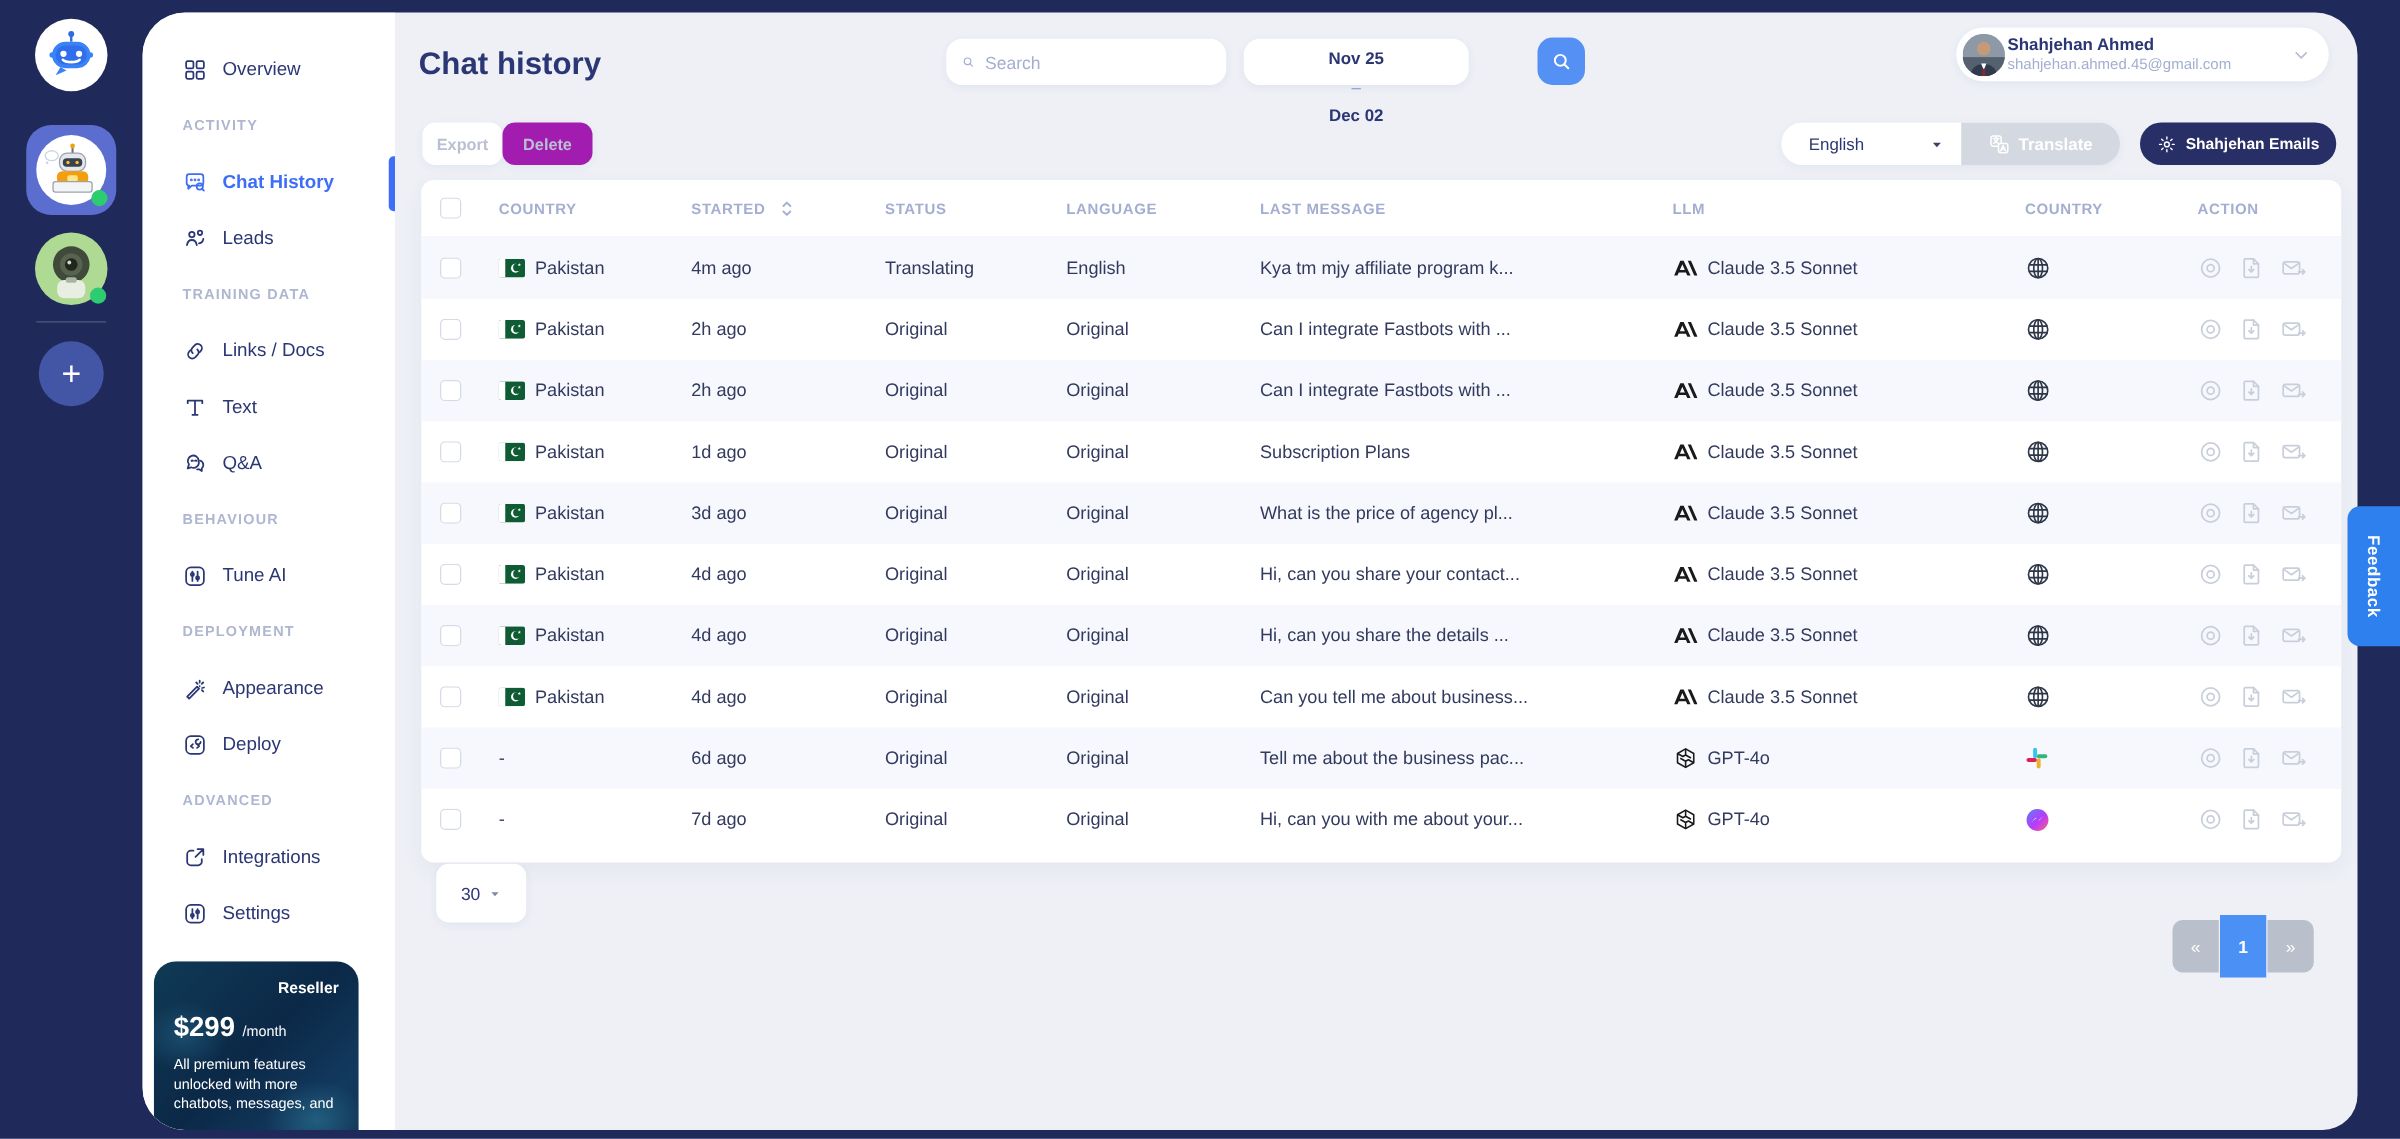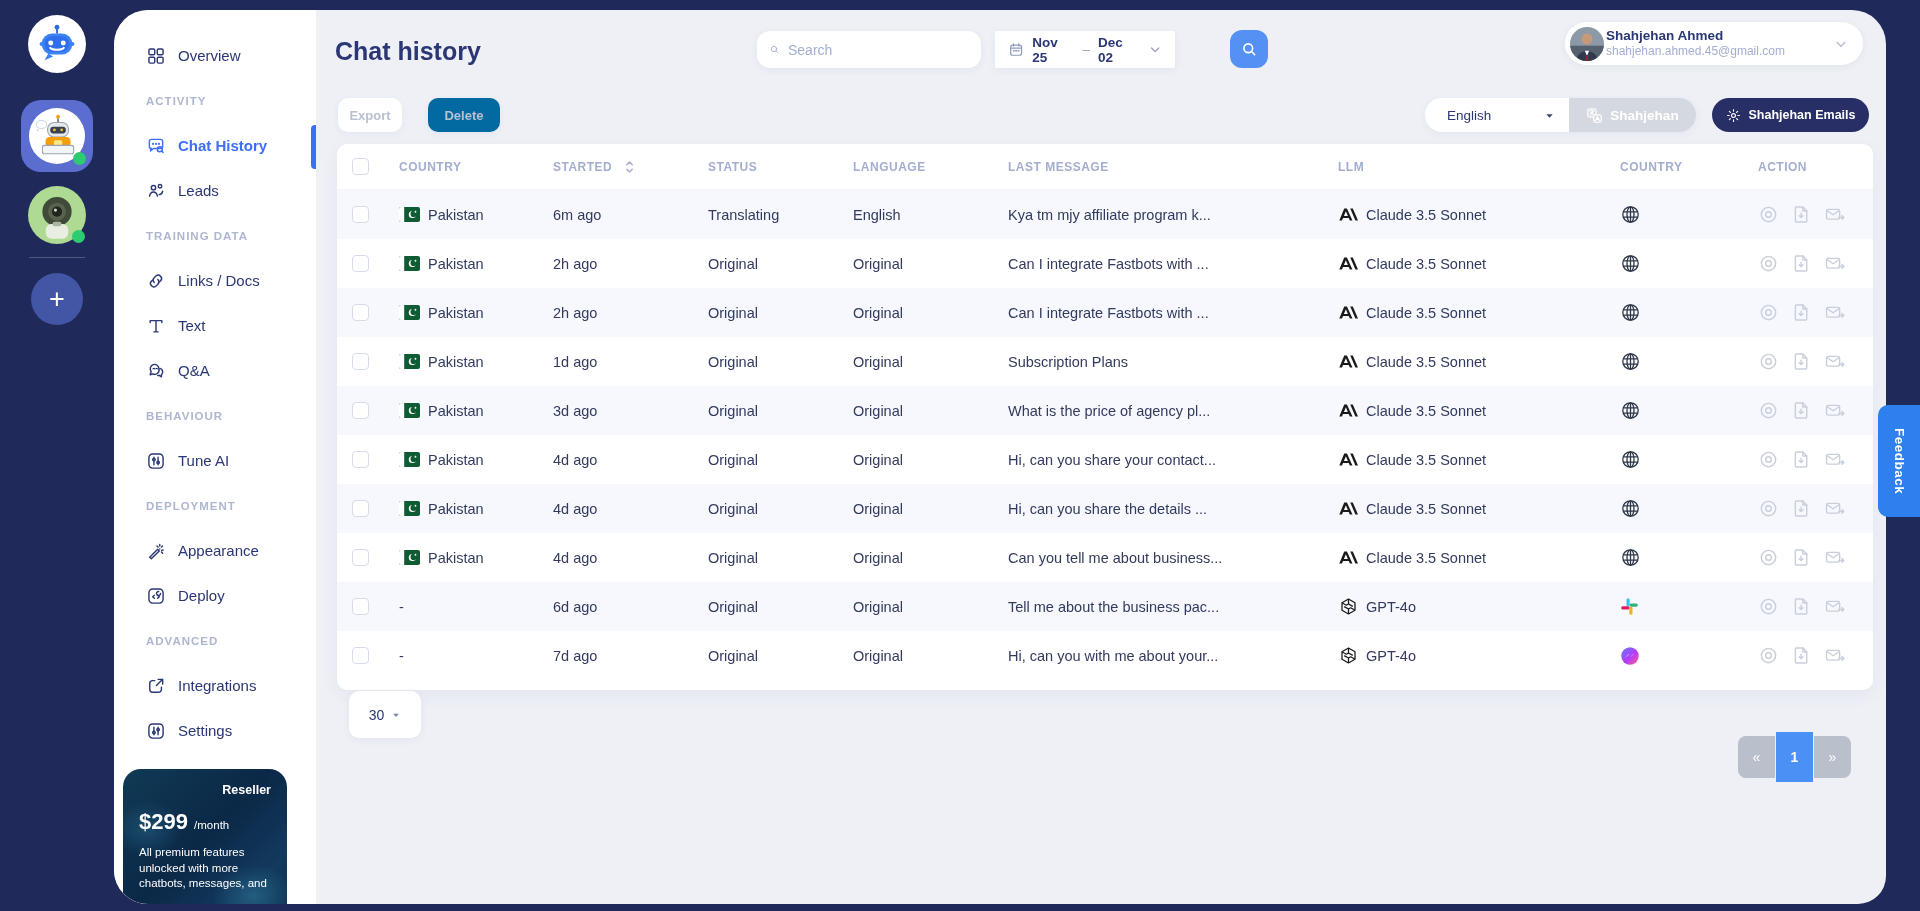--- a/index.html
+++ b/index.html
@@ -46,35 +46,35 @@
 
   
   .main { position:absolute; left:202px; top:0; right:0; bottom:0; }
   .page-title { position:absolute; left:19px; top:27px; font-size:25px; font-weight:600; color:#2b3674; }
 
   .pill { background:#fff; box-shadow:0 2px 8px rgba(43,54,116,.06); }
   .search-box { position:absolute; left:441px; top:21px; width:224px; height:37px; border-radius:13px; display:flex; align-items:center; padding:16px 12px; gap:8px;justify-content:flex-end; }
   .search-box input { border:none; outline:none; flex:1; font-size:14px; color:#2b3674; font-family:inherit; background:transparent; }
   .search-box input::placeholder { color:#a3aed0; }
 
-  .date-box { position:absolute; left:679px; top:21px; width:180px; height:37px; border-radius:2px; display:flex; align-items:center; padding:0 13px; gap:8px; font-size:13.5px; font-weight:600; color:#2b3674; cursor:pointer; }
+  .date-box { position:absolute; left:679px; top:21px; width:180px; height:37px; border-radius:13px; display:flex; align-items:center; padding:0 13px; gap:8px; font-size:13.5px; font-weight:600; color:#2b3674; cursor:pointer;flex-direction:column; }
   .date-box .sep { color:#8f9ac2; font-weight:400; }
   .date-box .chev { margin-left:auto; }
 
   .search-btn { position:absolute; left:914px; top:20px; width:38px; height:38px; border-radius:12px; background:#5591f5; border:none; display:flex; align-items:center; justify-content:center; cursor:pointer; }
 
   .profile { position:absolute; left:1249px; top:12px; width:298px; height:43px; border-radius:22px; background:#fff; display:flex; align-items:center; padding:0 14px 0 5px; gap:2px; cursor:pointer; box-shadow:0 2px 8px rgba(43,54,116,.06); }
   .profile-avatar { width:34px; height:34px; border-radius:50%; overflow:hidden; flex:0 0 auto; }
   .profile-name { font-size:13.5px; font-weight:700; color:#2b3674; line-height:1.25; }
   .profile-email { font-size:12px; color:#a3aed0; line-height:1.25; }
   .profile .chev { margin-left:auto; }
 
   .btn { border:none; font-family:inherit; cursor:pointer; display:flex; align-items:center; justify-content:center; }
   .export-btn { position:absolute; left:22px; top:88px; width:64px; height:34px; border-radius:10px; background:#fff; color:#b9c0d2; font-size:13px; font-weight:600; box-shadow:0 2px 8px rgba(43,54,116,.05); }
-  .delete-btn { position:absolute; left:112px; top:88px; width:72px; height:34px; border-radius:10px; background:#0369a1; color:#b9c0d2; font-size:13px; font-weight:600; box-shadow:0 2px 8px rgba(43,54,116,.05); }
+  .delete-btn { position:absolute; left:86px; top:88px; width:72px; height:34px; border-radius:10px; background:#a21caf; color:#b9c0d2; font-size:13px; font-weight:600; box-shadow:0 2px 8px rgba(43,54,116,.05); }
 
   .lang-seg { position:absolute; left:1109px; top:88px; height:34px; display:flex; border-radius:17px; overflow:hidden; box-shadow:0 2px 8px rgba(43,54,116,.05); }
   .lang-select { width:144px; background:#fff; display:flex; align-items:center; padding:0 14px 0 22px; font-size:13.5px; color:#2b3674; cursor:pointer; }
   .lang-select .tri { margin-left:auto; }
   .translate-btn { width:127px; background:#d4d8e1; color:#fff; font-size:13.5px; font-weight:700; gap:7px; }
   .configure-btn { position:absolute; left:1396px; top:88px; width:157px; height:34px; border-radius:17px; background:#272f66; color:#fff; font-size:12.5px; font-weight:700; gap:8px; }
 
   
   .table-card { position:absolute; left:21px; top:134px; width:1536px; height:546px; background:#fff; border-radius:10px; box-shadow:0 6px 18px rgba(43,54,116,.05); overflow:hidden; }
   .thead, .trow { display:grid; grid-template-columns:53px 155px 155px 145px 155px 330px 282px 138px 123px; align-items:center; }
@@ -328,21 +328,21 @@
               <path d="M5 9l7 8 7-8z"></path>
             </svg>
         </div>
         <button class="btn translate-btn">
           <svg width="17" height="17" viewBox="0 0 24 24" fill="none" stroke="#fff" stroke-width="1.7" stroke-linecap="round" stroke-linejoin="round">
               <rect x="2.5" y="2.5" width="11.5" height="11.5" rx="2.5"></rect>
               <path d="M5 5.3h6.4M8.2 3.8v1.5M10.3 5.3c-.5 2.5-2.2 4.6-4.8 5.6M6.8 7.5c.9 1.7 2.4 2.9 4.1 3.3"></path>
               <rect x="11" y="11" width="10.5" height="10.5" rx="2.5" fill="#d4d8e1"></rect>
               <path d="M13.4 19.3l2.8-6 2.8 6M14.4 17.4h3.6"></path>
             </svg>
-          <span>Shahjehan</span>
+          <span>Translate</span>
         </button>
       </div>
 
       <button class="btn configure-btn">
         <svg width="15" height="15" viewBox="0 0 24 24" fill="none" stroke="#fff" stroke-width="1.8" stroke-linecap="round">
             <circle cx="12" cy="12" r="3.1"></circle>
             <path d="M12 2.6v2.5M12 18.9v2.5M2.6 12h2.5M18.9 12h2.5M5.3 5.3l1.8 1.8M16.9 16.9l1.8 1.8M18.7 5.3l-1.8 1.8M7.1 16.9l-1.8 1.8"></path>
           </svg>
         <span>Shahjehan Emails</span>
       </button>
@@ -377,21 +377,21 @@
     <div class="cell c-country">
       <svg class="flag" width="21" height="15" viewBox="0 0 21 15">
                   <rect width="21" height="15" rx="2" fill="#0f5c34"></rect>
                   <path d="M0 2a2 2 0 0 1 2-2h3.2v15H2a2 2 0 0 1-2-2z" fill="#fff"></path>
                   <circle cx="13.4" cy="7.5" r="3.6" fill="#fff"></circle>
                   <circle cx="14.6" cy="6.9" r="3.1" fill="#0f5c34"></circle>
                   <path d="M15.9 3.6l.5 1.4 1.5.05-1.2.9.4 1.4-1.2-.85-1.2.85.4-1.4-1.2-.9 1.5-.05z" fill="#fff" transform="scale(.7) translate(7.6 1.2)"></path>
                 </svg>
       <span class="country-text">Pakistan</span>
     </div>
-    <div class="cell started-text">6m ago</div>
+    <div class="cell started-text">4m ago</div>
     <div class="cell status-text">Translating</div>
     <div class="cell lang-text">English</div>
     <div class="cell msg-text">Kya tm mjy affiliate program k...</div>
     <div class="cell">
       <span class="llm-icon">
                   <svg width="19" height="19" viewBox="0 0 24 24">
                     <path fill="#1a1a1a" d="M14.2 4.5h3.2L24 19.5h-3.3z"></path>
                     <path fill="#1a1a1a" d="M6.6 4.5h3.4l7 15h-3.3l-1.4-3.2H5.1l-1.4 3.2H.4zm-.4 9.3h5L8.7 8z"></path>
                   </svg>
                 </span>

